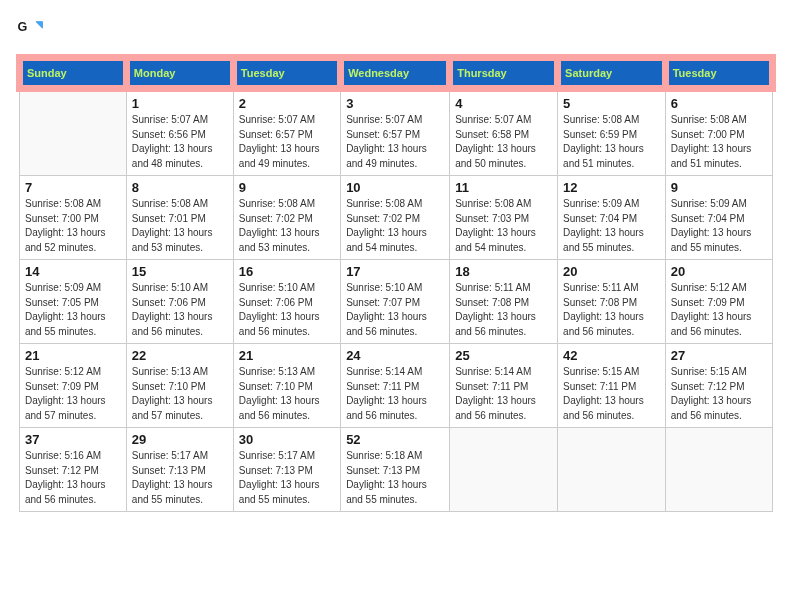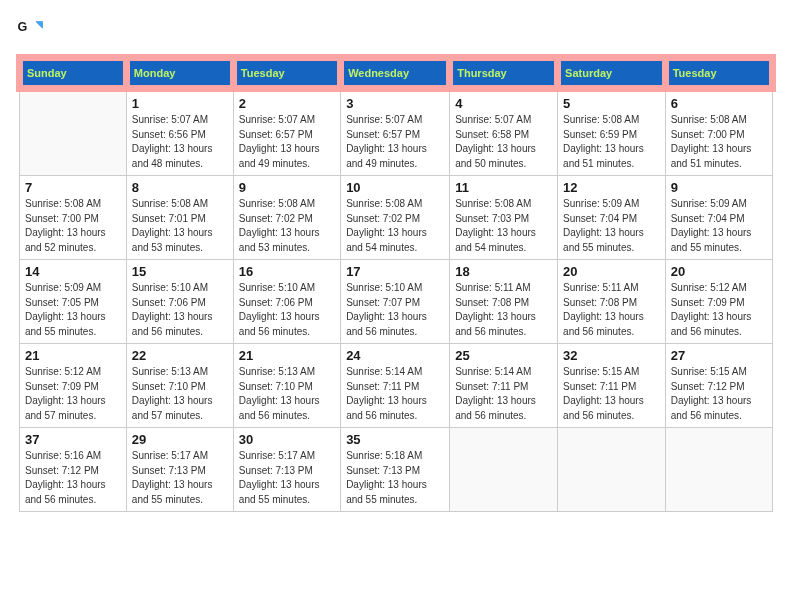--- a/index.html
+++ b/index.html
@@ -220,21 +220,21 @@
         </td>
         <td>
           <span class="cell-day">24</span>
           <div class="cell-info">Sunrise: 5:14 AM<br>Sunset: 7:11 PM<br>Daylight: 13 hours<br>and 56 minutes.</div>
         </td>
         <td>
           <span class="cell-day">25</span>
           <div class="cell-info">Sunrise: 5:14 AM<br>Sunset: 7:11 PM<br>Daylight: 13 hours<br>and 56 minutes.</div>
         </td>
         <td>
-          <span class="cell-day">32</span>
+          <span class="cell-day">42</span>
           <div class="cell-info">Sunrise: 5:15 AM<br>Sunset: 7:11 PM<br>Daylight: 13 hours<br>and 56 minutes.</div>
         </td>
         <td>
           <span class="cell-day">27</span>
           <div class="cell-info">Sunrise: 5:15 AM<br>Sunset: 7:12 PM<br>Daylight: 13 hours<br>and 56 minutes.</div>
         </td>
       </tr>
       <tr>
         <td>
           <span class="cell-day">37</span>
@@ -242,21 +242,21 @@
         </td>
         <td>
           <span class="cell-day">29</span>
           <div class="cell-info">Sunrise: 5:17 AM<br>Sunset: 7:13 PM<br>Daylight: 13 hours<br>and 55 minutes.</div>
         </td>
         <td>
           <span class="cell-day">30</span>
           <div class="cell-info">Sunrise: 5:17 AM<br>Sunset: 7:13 PM<br>Daylight: 13 hours<br>and 55 minutes.</div>
         </td>
         <td>
-          <span class="cell-day">35</span>
+          <span class="cell-day">52</span>
           <div class="cell-info">Sunrise: 5:18 AM<br>Sunset: 7:13 PM<br>Daylight: 13 hours<br>and 55 minutes.</div>
         </td>
         <td class="empty-cell"></td>
         <td class="empty-cell"></td>
         <td class="empty-cell"></td>
       </tr>
     </tbody>
 </table>
 
 </body></html>

